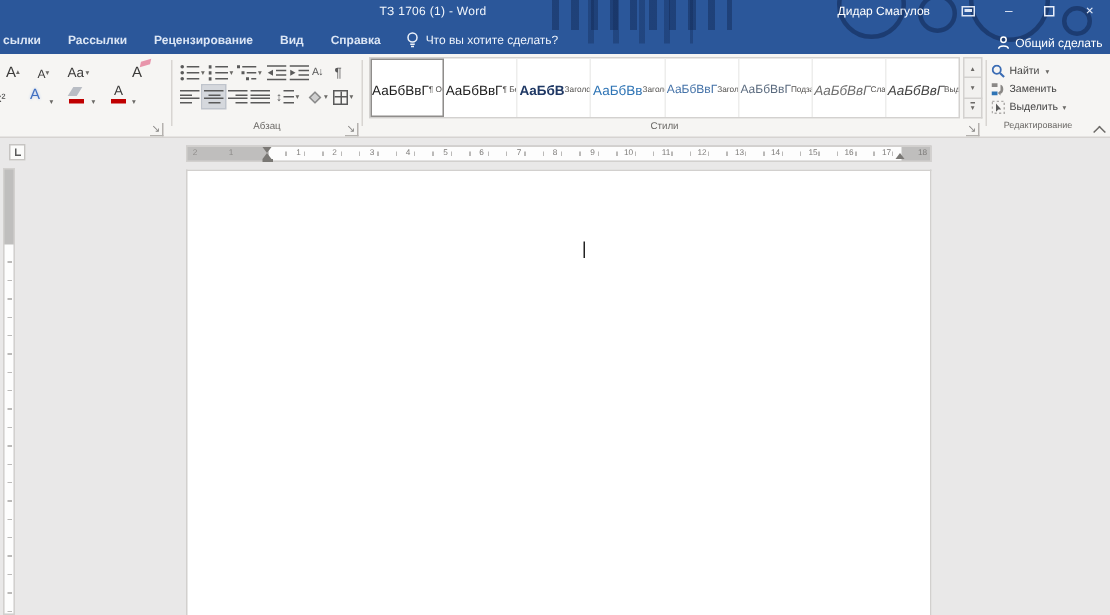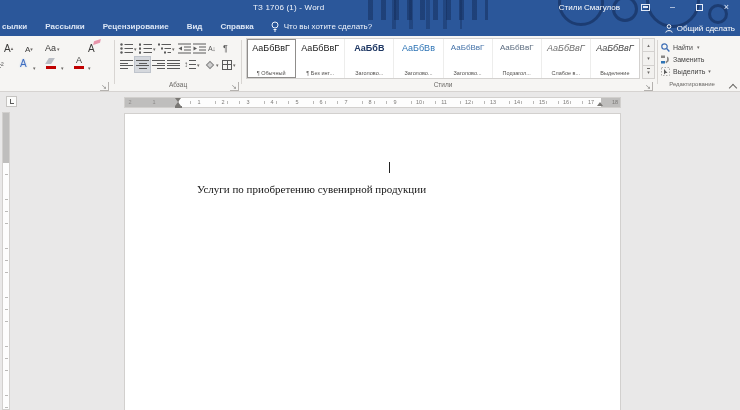--- a/index.html
+++ b/index.html
@@ -69,21 +69,21 @@
     background-image:linear-gradient(#5a5a5a,#5a5a5a),linear-gradient(#5a5a5a,#5a5a5a);
     background-size:10px 1px,1px 10px; background-position:center center; background-repeat:no-repeat; }
   .sort-txt { font-size:7px; color:#5a5a5a; letter-spacing:-.5px; }
   .pilcrow-txt { font-size:9px; color:#5a5a5a; }
   .updown-txt { font-size:8px; color:#5a5a5a; margin-right:1px; }
   .minibars { display:flex; flex-direction:column; justify-content:space-between; height:9px; }
   .minibars i { width:7px; height:1px; background:#5a5a5a; display:block; }
 
   
   .gallery { position:absolute; left:246px; top:2px; width:394px; height:41px; background:#ffffff; border:1px solid #d3d1cf; display:flex; }
-  .sg-item { flex:1 1 0; border-right:1px solid #ededec; display:flex; flex-direction:column; align-items:center; justify-content:space-between; padding:5px 1px 2px; overflow:hidden; }
+  .sg-item { flex:1 1 0; border-right:1px solid #ededec; display:flex; flex-direction:row; align-items:center; justify-content:space-between; padding:5px 1px 2px; overflow:hidden; }
   .sg-item:last-child { border-right:none; }
   .sg-item.sel { outline:1px solid #8f8d8b; outline-offset:-1px; }
   .sg-prev { font-size:9px; color:#1c1c1c; white-space:nowrap; line-height:1; }
   .sg-name { font-size:5.5px; color:#52504e; white-space:nowrap; }
   .p-h1 { color:#2e74b5; }
   .p-h2 { color:#1f3864; font-weight:bold; }
   .p-h3 { color:#4472a8; font-size:8px; }
   .p-title { font-size:16px; color:#2b2b2b; }
   .p-sub { color:#5b6b7f; font-size:8px; }
   .p-weak { color:#6e6e6e; font-style:italic; }
@@ -134,21 +134,21 @@
     <div class="deco-bars"></div>
     <div class="deco-bars2"></div>
     <div class="deco-circles">
         <i></i>
         <i></i>
         <i></i>
         <i></i>
       </div>
 
     <div class="app-title">ТЗ 1706 (1) - Word</div>
-    <div class="user-name">Стили Смагулов</div>
+    <div class="user-name">Дидар Смагулов</div>
 
     <div class="win-controls">
       <div class="win-btn">
           <span class="ribbonopts-box"></span>
         </div>
       <div class="win-btn">
           <span>–</span>
         </div>
       <div class="win-btn">
           <span class="max-box"></span>
@@ -457,17 +457,16 @@
     </div>
 
     <div class="vruler">
       <div class="vr-active">
         <div class="vr-ticks"></div>
       </div>
     </div>
 
     <div class="page">
       <div class="doc-heading"><span class="cursor-bar"></span></div>
-      <div class="doc-para">Услуги по приобретению сувенирной продукции</div>
     </div>
 
   </div>
 </div>
 
 </body></html>

